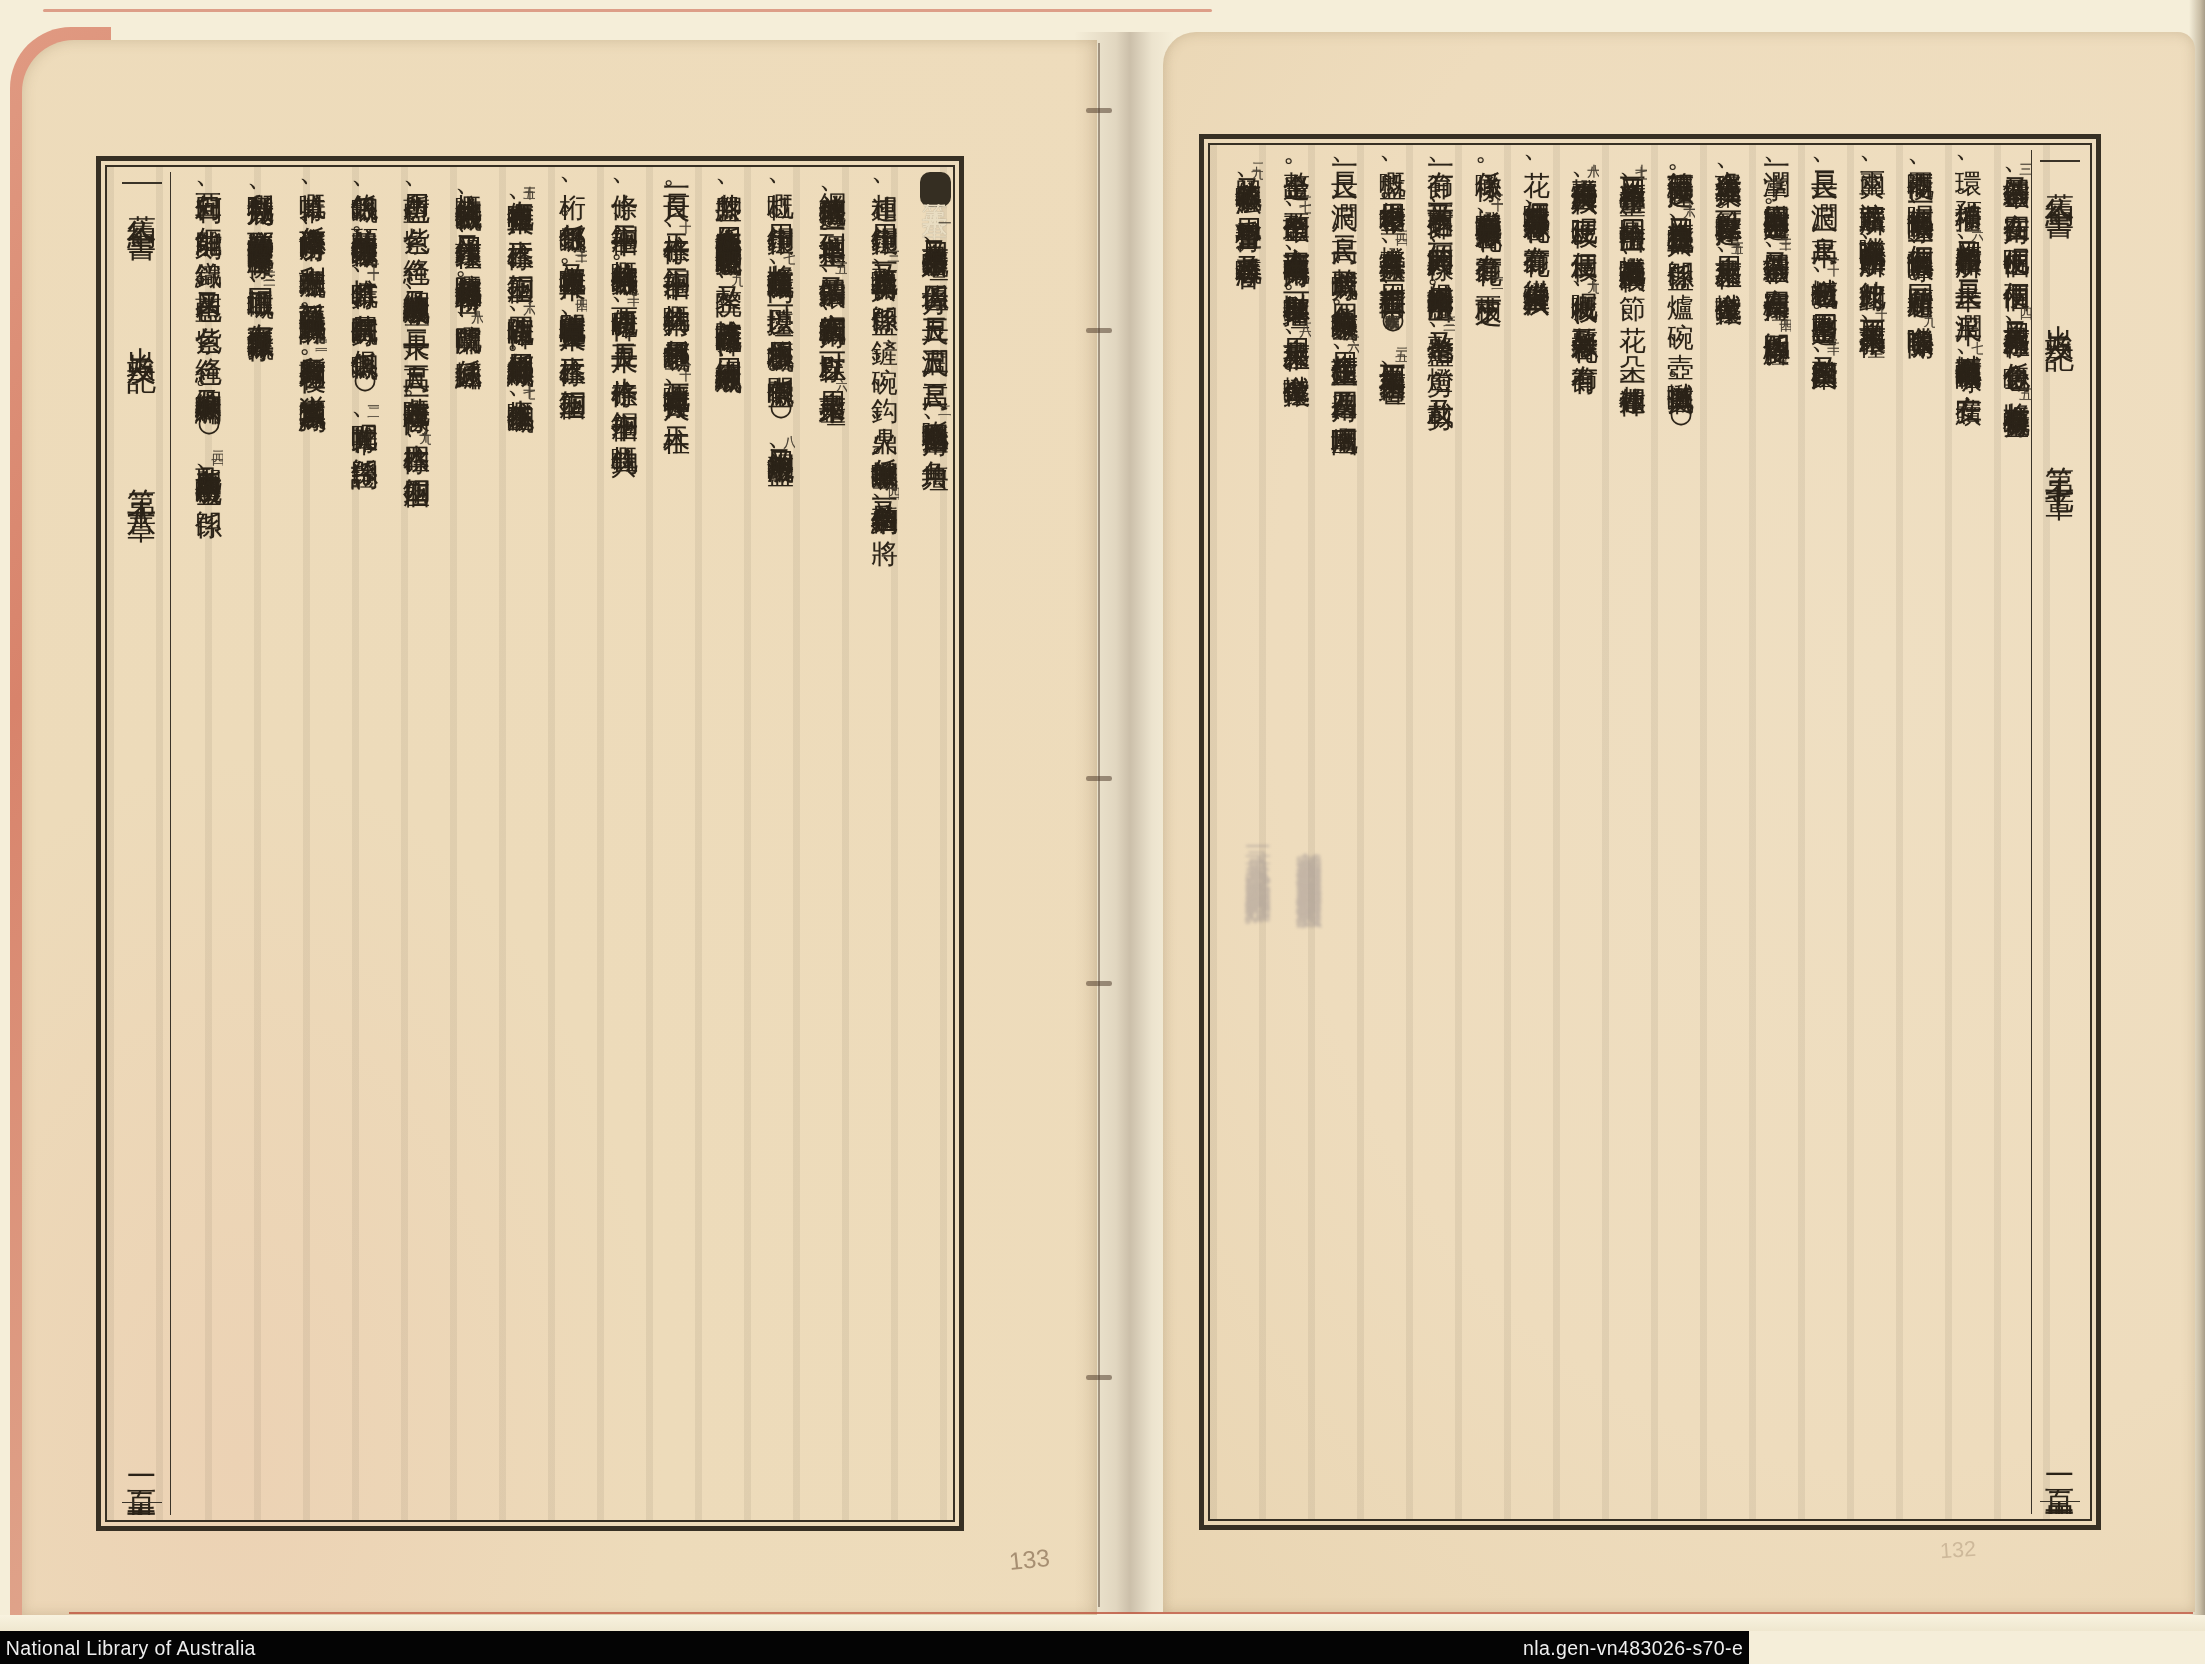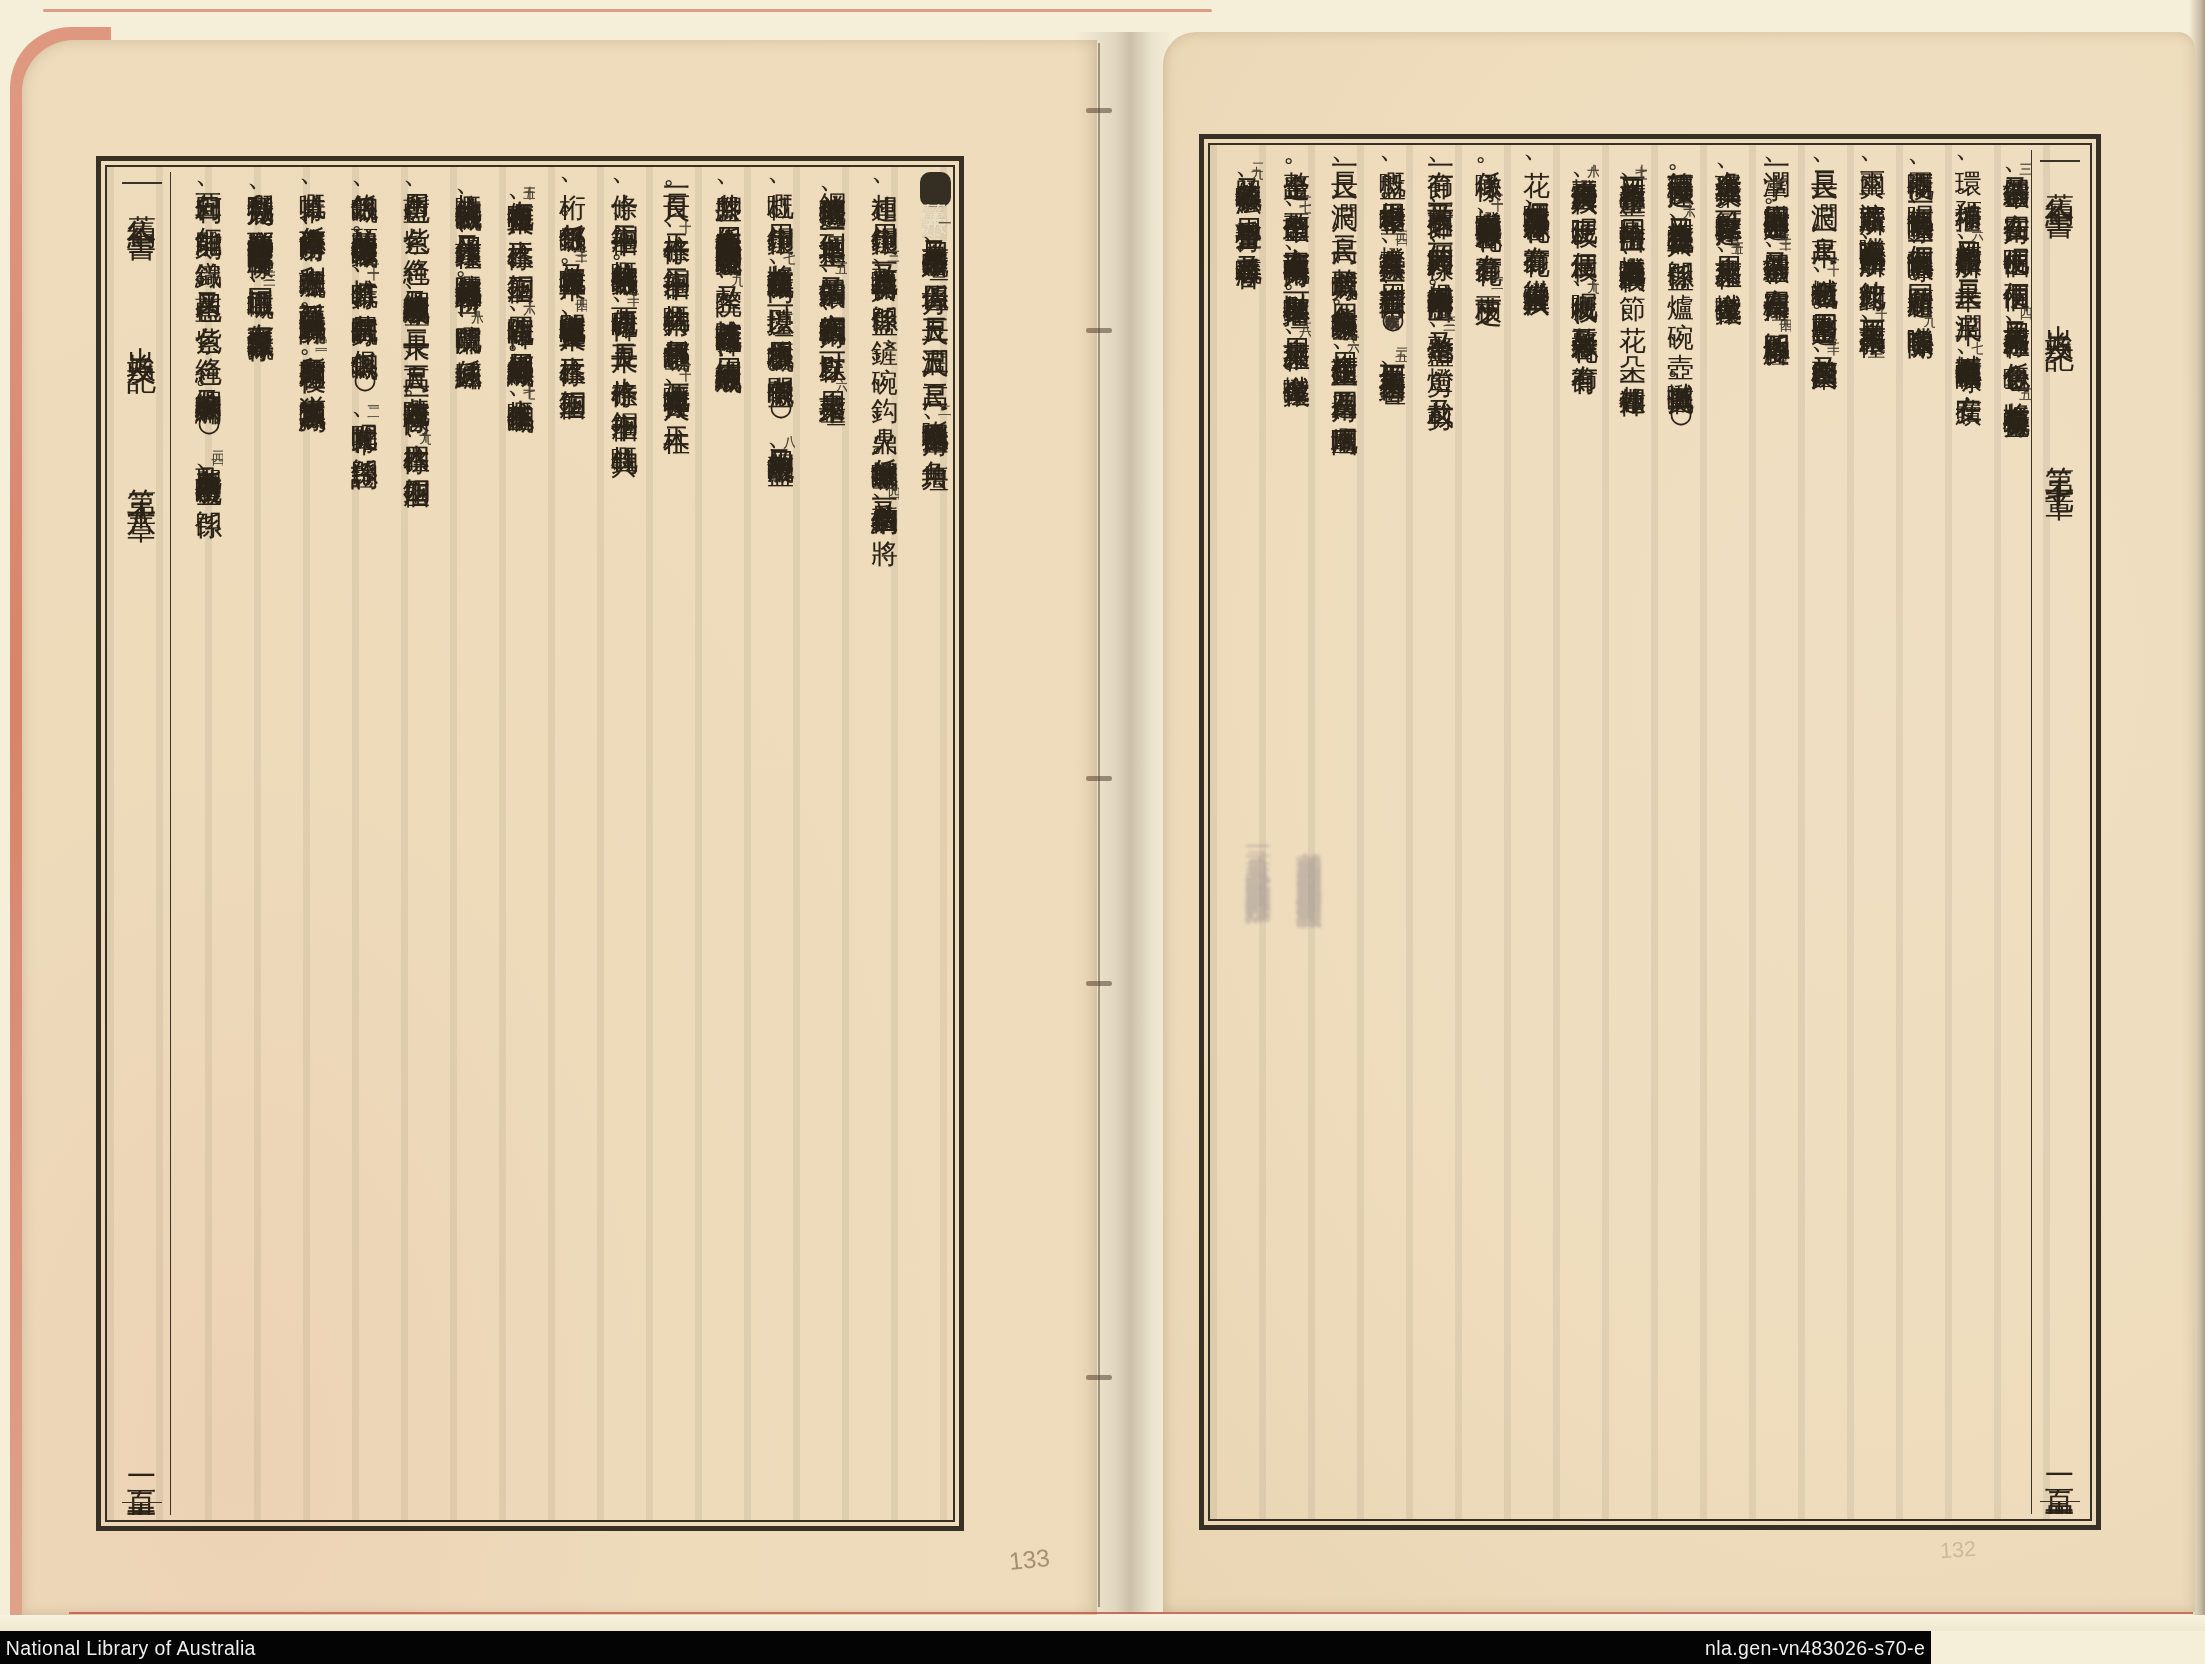--- a/index.html
+++ b/index.html
@@ -8,21 +8,21 @@
   
   .backdrop-right-edge{position:absolute;right:0;top:0;width:16px;height:1631px;
     background:linear-gradient(90deg,rgba(160,140,100,0) 0%,rgba(120,100,70,.35) 70%,rgba(90,75,55,.5) 100%);}
   .cover-under-left{position:absolute;left:10px;top:27.4px;width:101px;height:1603px;
     border-top-left-radius:61px;background:linear-gradient(135deg,#e09a82 0%,#d8836b 40%,#e0a68d 100%);}
   .cover-top-line{position:absolute;left:43px;top:8.7px;width:1169px;height:2.9px;border-radius:2.2px;
     background:rgba(200,92,70,.55);}
   .red-base-line{position:absolute;left:69px;top:1612px;width:2124px;height:2.2px;background:#bf5c45;opacity:.85;}
   .under-strip{position:absolute;left:0;top:1615px;width:2205px;height:16px;
     background:linear-gradient(180deg,#f8f2df 0%,#efe7cf 100%);}
-  .black-bar{position:absolute;left:0;top:1631px;width:1931px;height:34px;background:#040404;
+  .black-bar{position:absolute;left:0;top:1631px;width:1749px;height:34px;background:#040404;
     display:flex;align-items:center;justify-content:space-between;padding:0 5.8px;box-sizing:border-box;}
   .black-bar span{font-family:"Liberation Sans",sans-serif;font-size:19.5px;color:#efefef;letter-spacing:0.4px;}
   
   .page{position:absolute;box-shadow:0 0 13px rgba(120,95,60,.25) inset;}
   #page-left{left:21.6px;top:40px;width:1075px;height:1575px;border-top-left-radius:52px;
     background:radial-gradient(ellipse at 20% 90%,#ecd2b4 0%,#eddbba 35%,#eedcbc 100%);}
   #page-right{left:1163px;top:32px;width:1032px;height:1580px;border-radius:33px 17.3px 0 0;
     background:radial-gradient(ellipse at 70% 40%,#efdfc2 0%,#eedcbd 60%,#e9d5b2 100%);}
   .gutter{position:absolute;left:1074px;top:32px;width:100px;height:1582px;
     background:linear-gradient(90deg,rgba(120,90,60,0) 0%,rgba(120,90,60,.16) 42%,rgba(95,70,48,.28) 56%,rgba(120,90,60,.07) 78%,rgba(120,90,60,0) 100%);}

